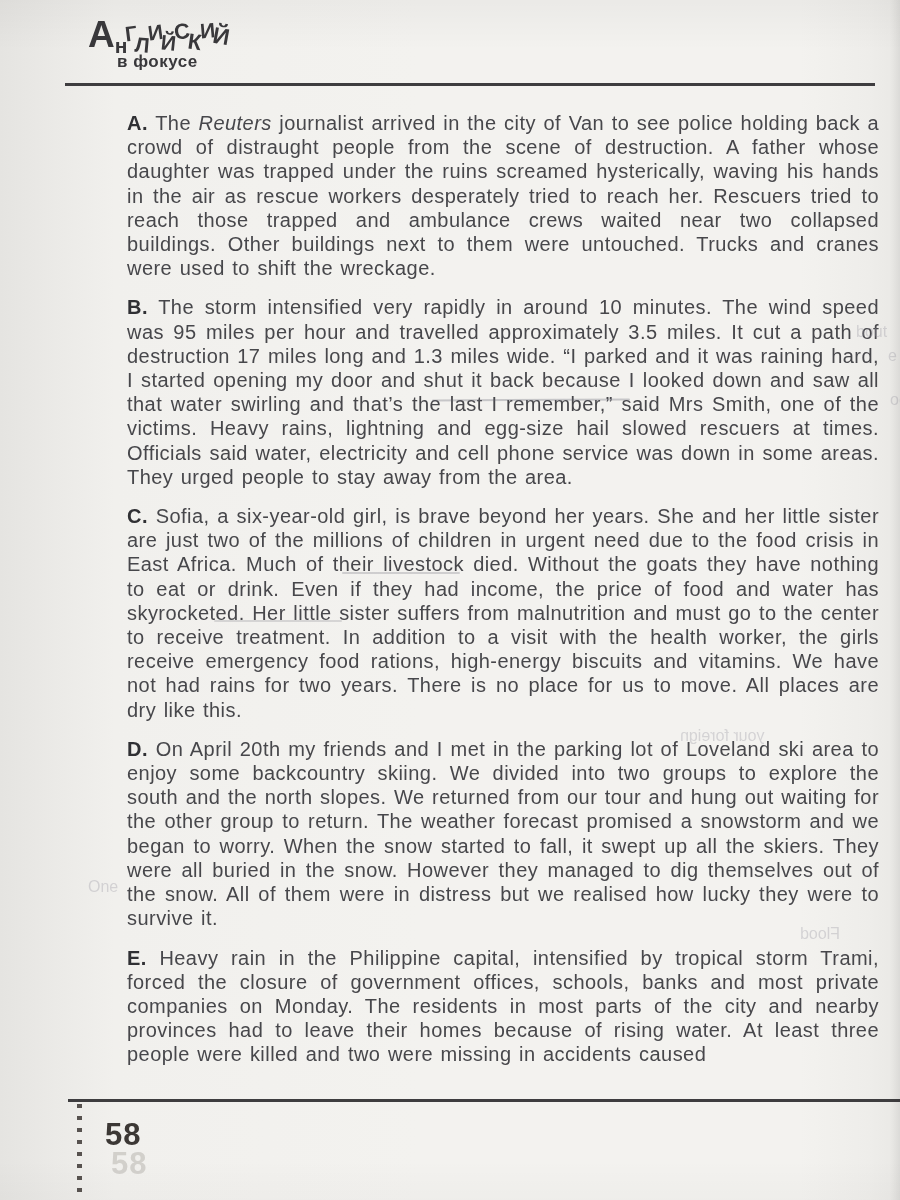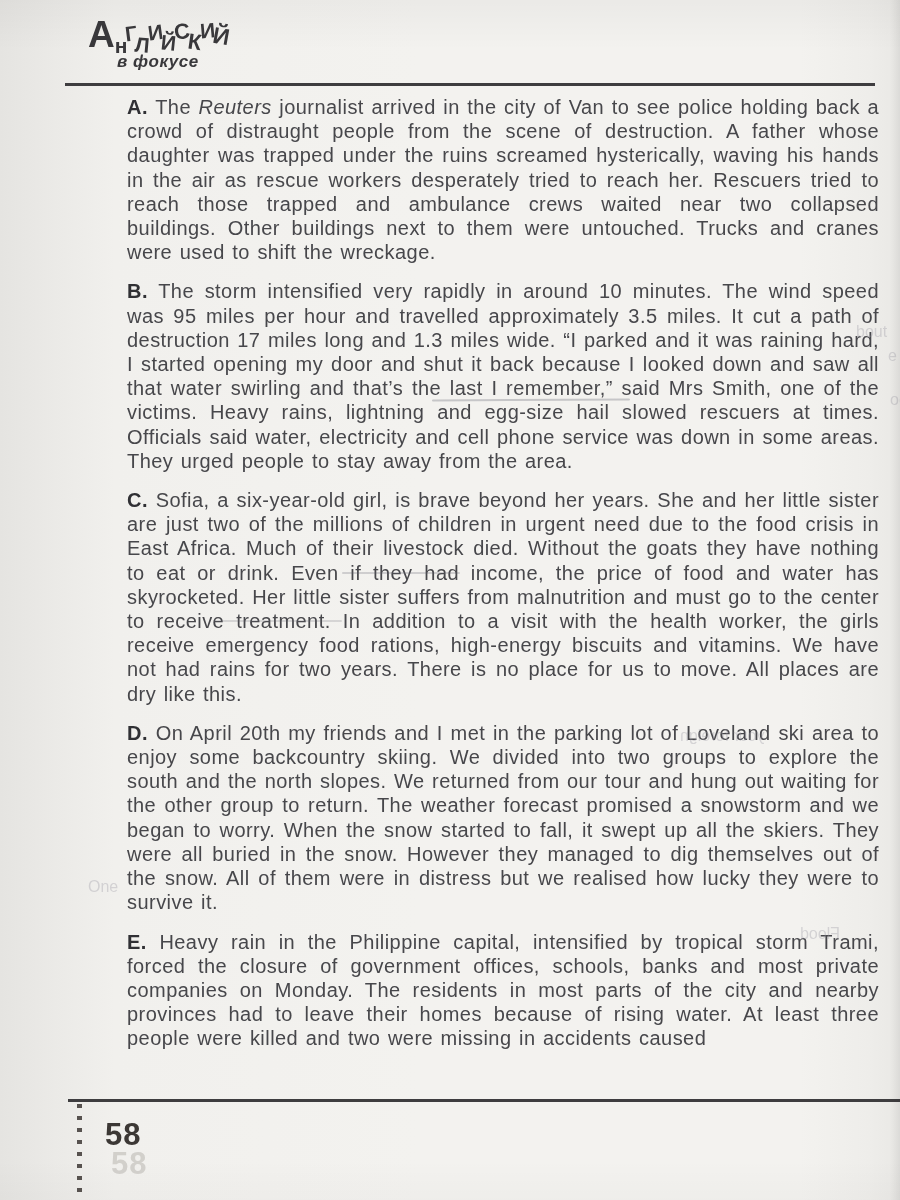--- a/index.html
+++ b/index.html
@@ -24,28 +24,28 @@
   .L0{font-size:37px;margin-right:2px;}
   .L1{transform:translateY(19px);}
   .L2{transform:translateY(7px) rotate(-7deg);}
   .L3{transform:translateY(18px) rotate(5deg);}
   .L4{transform:translateY(6px) rotate(-8deg);}
   .L5{transform:translateY(16px) rotate(6deg);}
   .L6{transform:translateY(5px) rotate(-7deg);font-size:22px;}
   .L7{transform:translateY(15px) rotate(8deg);font-size:22px;}
   .L8{transform:translateY(4px) rotate(-5deg);}
   .L9{transform:translateY(9px) rotate(10deg);font-size:23px;}
-  .brand-sub{position:absolute;left:29px;top:36px;font-size:17px;font-weight:bold;letter-spacing:.5px;filter:blur(.3px);font-style:italic;}
+  .brand-sub{position:absolute;left:29px;top:36px;font-size:17px;font-weight:bold;letter-spacing:.5px;filter:blur(.3px);}
   
   .rule{position:absolute;background:#3e3d3f;}
   .rule-top{left:65px;top:83px;width:810px;height:3px;}
   .rule-bottom{left:68px;top:1099px;width:832px;height:3px;}
   
   .textblock{
-    position:absolute;left:127px;top:95px;width:752px;
+    position:absolute;left:127px;top:111px;width:752px;
     color:#47474b;font-size:20px;line-height:24.2px;
     text-align:justify;letter-spacing:.45px;word-spacing:1.5px;
   }
   .para{margin:0 0 15px 0;}
   .para:last-child{margin-bottom:16px;}
   .plabel{color:#303034;font-weight:bold;}
   .ital{font-style:italic;}
   
   .dotted{
     position:absolute;left:77px;top:1104px;width:5px;height:96px;

